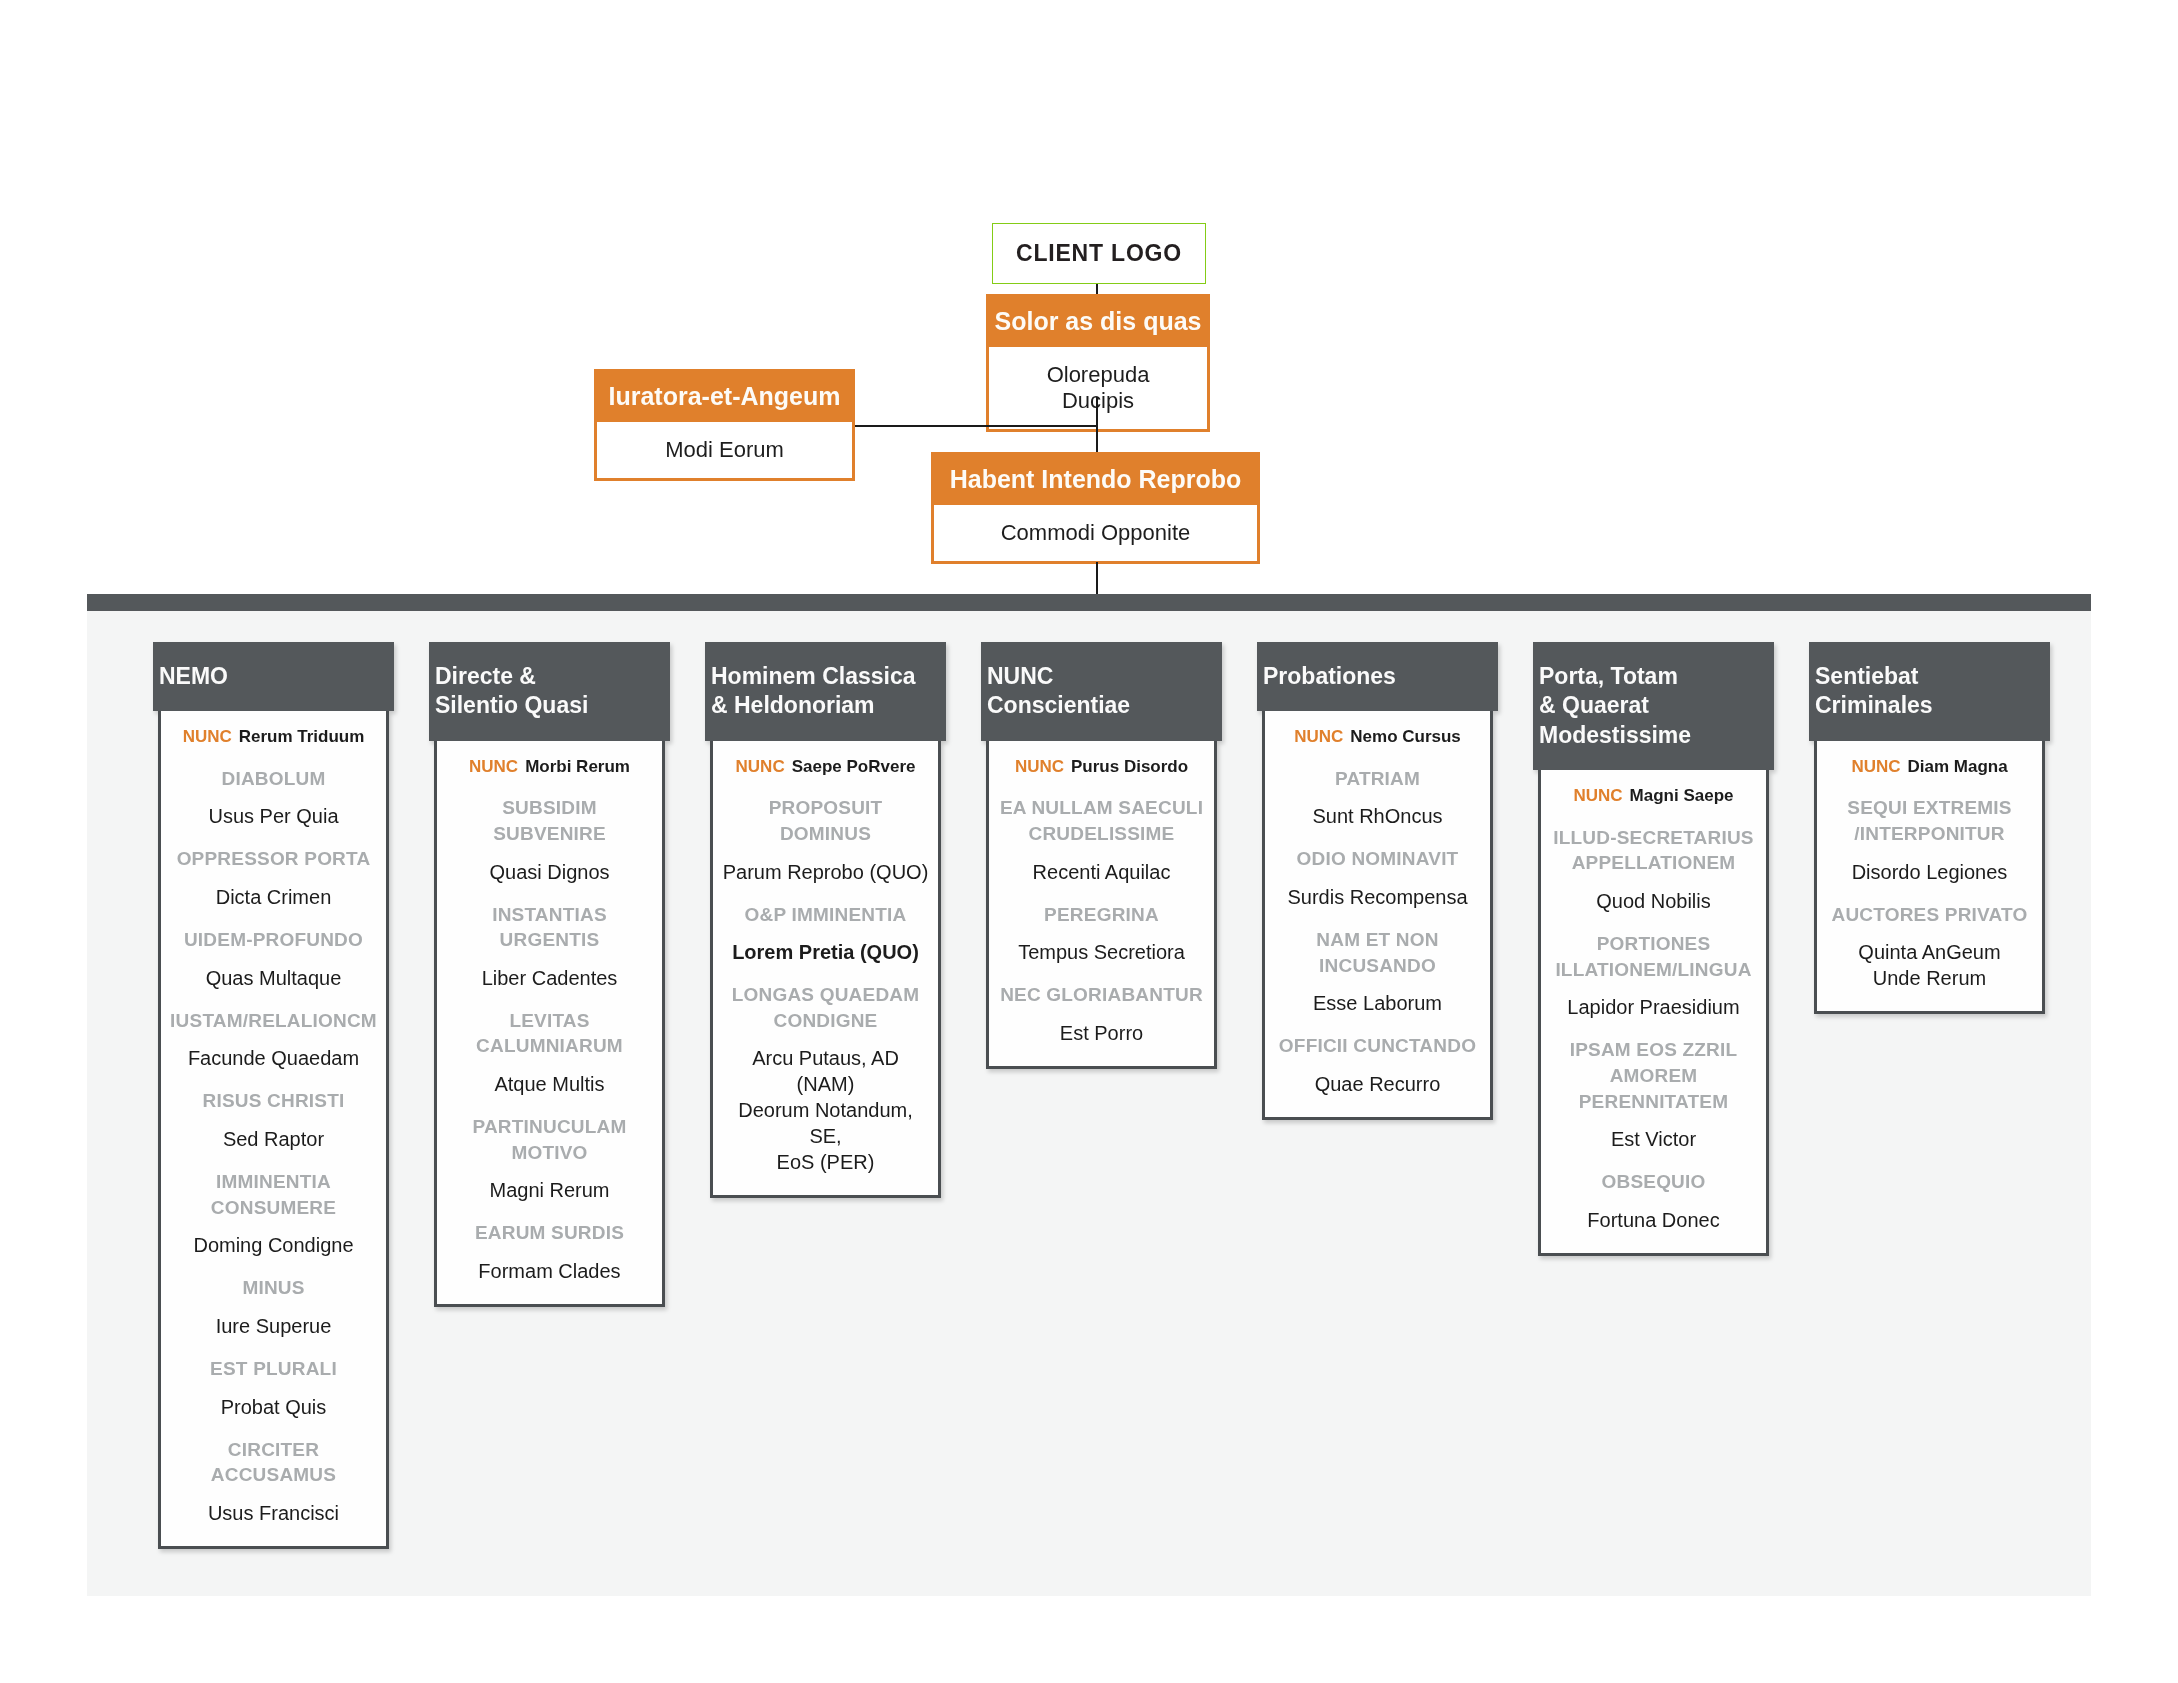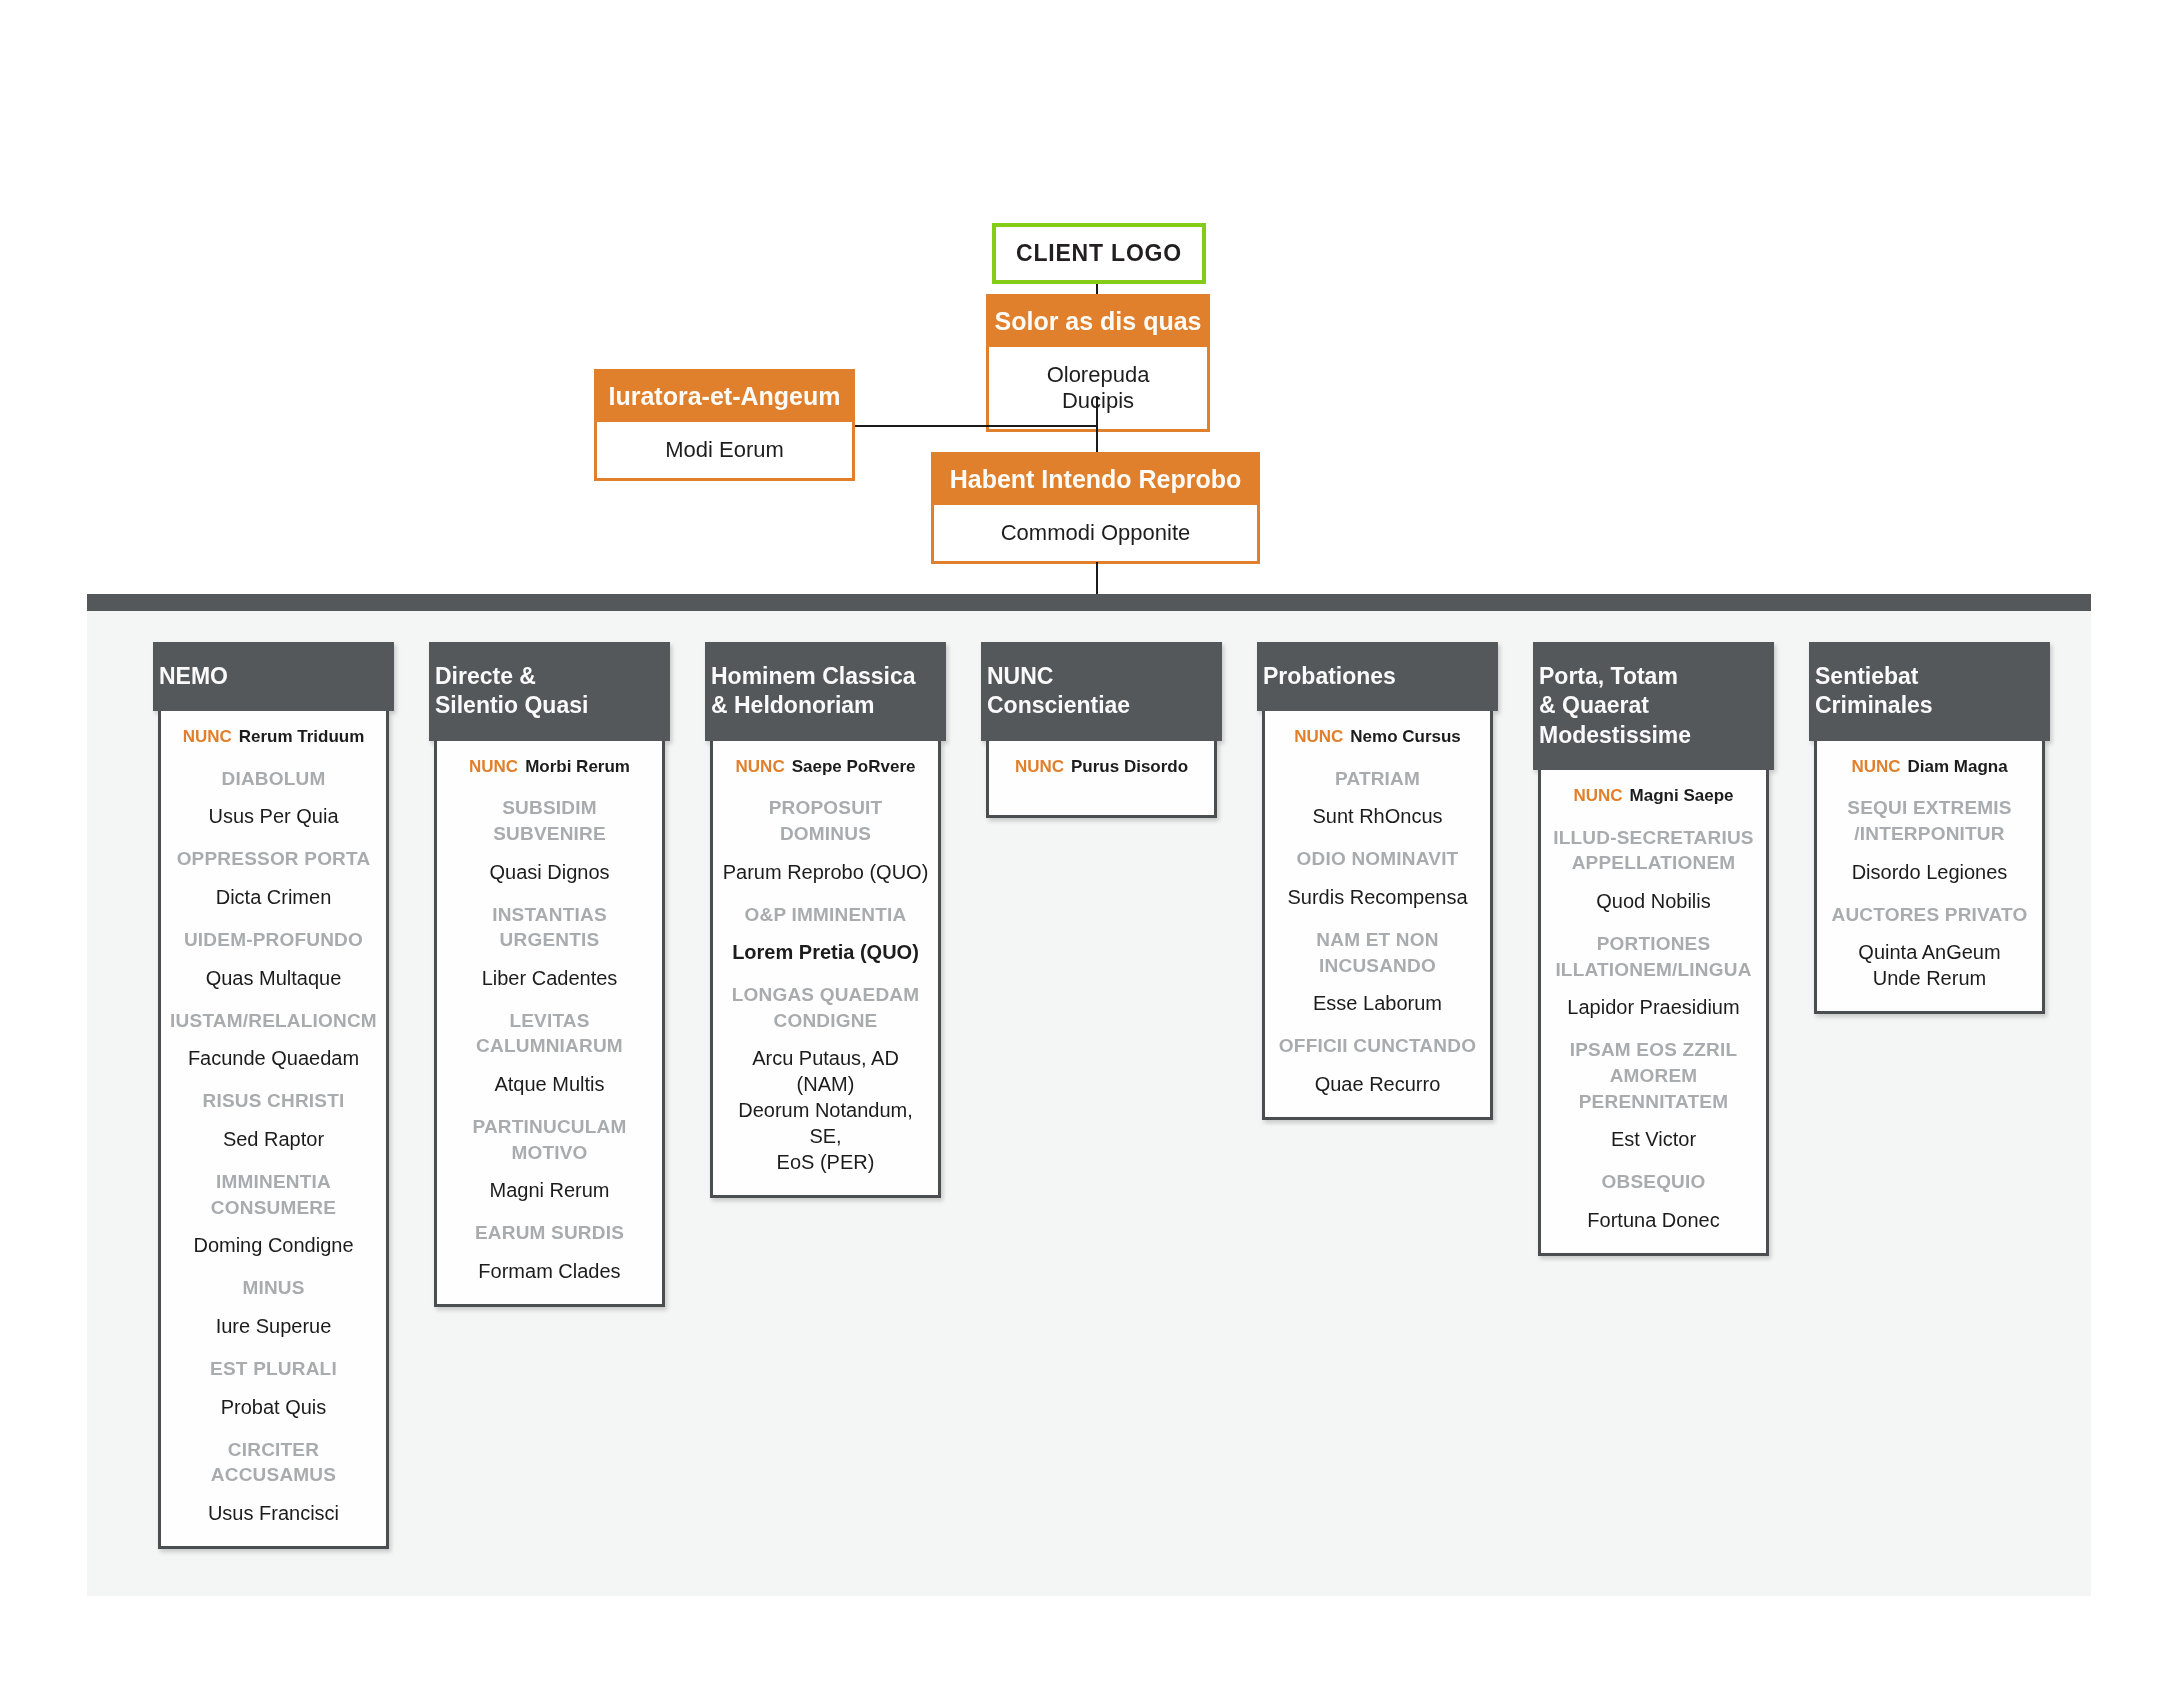--- a/index.html
+++ b/index.html
@@ -3,21 +3,21 @@
 <meta charset="utf-8">
 <style>
   html,body { margin:0; padding:0; background:#ffffff; }
   .page {
     position:relative; width:2178px; height:1683px; background:#ffffff;
     font-family:"Liberation Sans", sans-serif; color:#1e1e1e; overflow:hidden;
   }
   
   .abs { position:absolute; box-sizing:border-box; }
   .logo-box {
-    border:4px solid #84cc16; background:#ffffff;
+    border:1px solid #84cc16; background:#ffffff;
     display:flex; align-items:center; justify-content:center;
     font-weight:bold; font-size:23px; letter-spacing:0.8px; color:#231f20;
   }
   .org-box { border:3px solid #e0802c; background:#ffffff; }
   .org-box .org-title {
     background:#e0802c; color:#fdfbf7; font-weight:bold; font-size:25px;
     text-align:center; padding:11px 4px; line-height:1.1;
   }
   .org-box .org-name {
     font-size:22px; color:#1e1e1e; text-align:center; padding:15px 20px;
@@ -208,20 +208,37 @@
       </div>
     </div>
 
     <div class="column">
       <div class="col-header">NUNC
 Conscientiae</div>
       <div class="col-body">
         <div class="lead">
           <span class="nunc">NUNC</span><span class="lead-name">Purus Disordo</span>
         </div>
+        <div>
+    <div class="item">
+      <div class="role">EA NULLAM SAECULI
+CRUDELISSIME</div>
+      <div class="name">Recenti Aquilac</div>
+    </div>
+
+    <div class="item">
+      <div class="role">PEREGRINA</div>
+      <div class="name">Tempus Secretiora</div>
+    </div>
+
+    <div class="item">
+      <div class="role">NEC GLORIABANTUR</div>
+      <div class="name">Est Porro</div>
+    </div>
+  </div>
       </div>
     </div>
 
     <div class="column">
       <div class="col-header">Probationes</div>
       <div class="col-body">
         <div class="lead">
           <span class="nunc">NUNC</span><span class="lead-name">Nemo Cursus</span>
         </div>
         <div>

